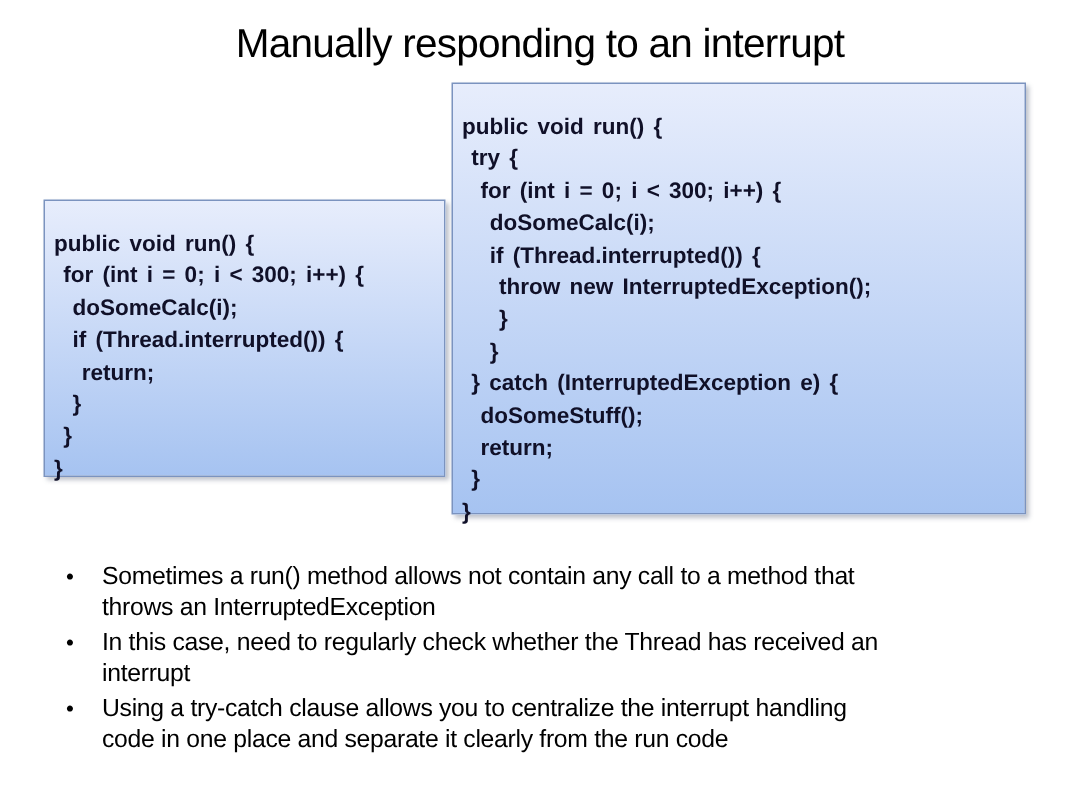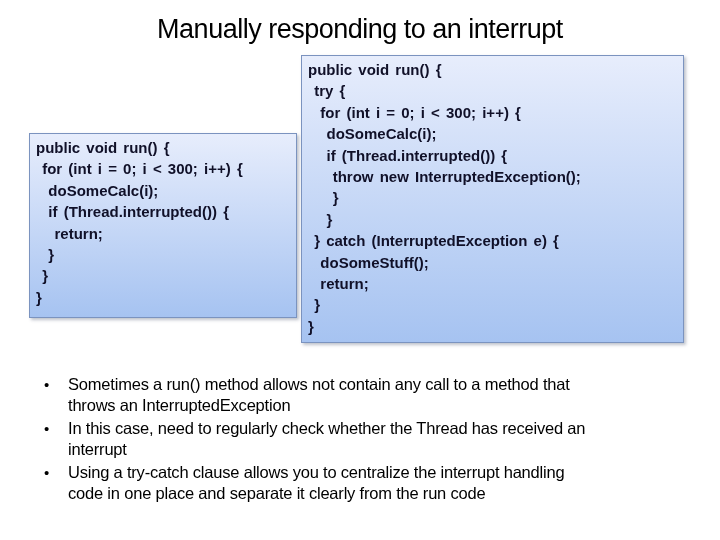--- a/index.html
+++ b/index.html
@@ -29,21 +29,21 @@
     white-space: nowrap;
   }
   .code-box {
     position: absolute;
     box-sizing: border-box;
     border: 1.5px solid var(--box-border, #7b93bf);
     background: linear-gradient(180deg,
       var(--box-gradient-top, #e7edfc) 0%,
       var(--box-gradient-bottom, #a6c3f1) 100%);
     box-shadow: 2px 2px 3px rgba(110, 120, 140, 0.45);
-    padding: 3px 6px;
+    padding: 18px 6px;
   }
   .code-box.left {
     left: 29px;
     top: 133px;
     width: 268px;
     height: 185px;
   }
   .code-box.right {
     left: 301px;
     top: 55px;

